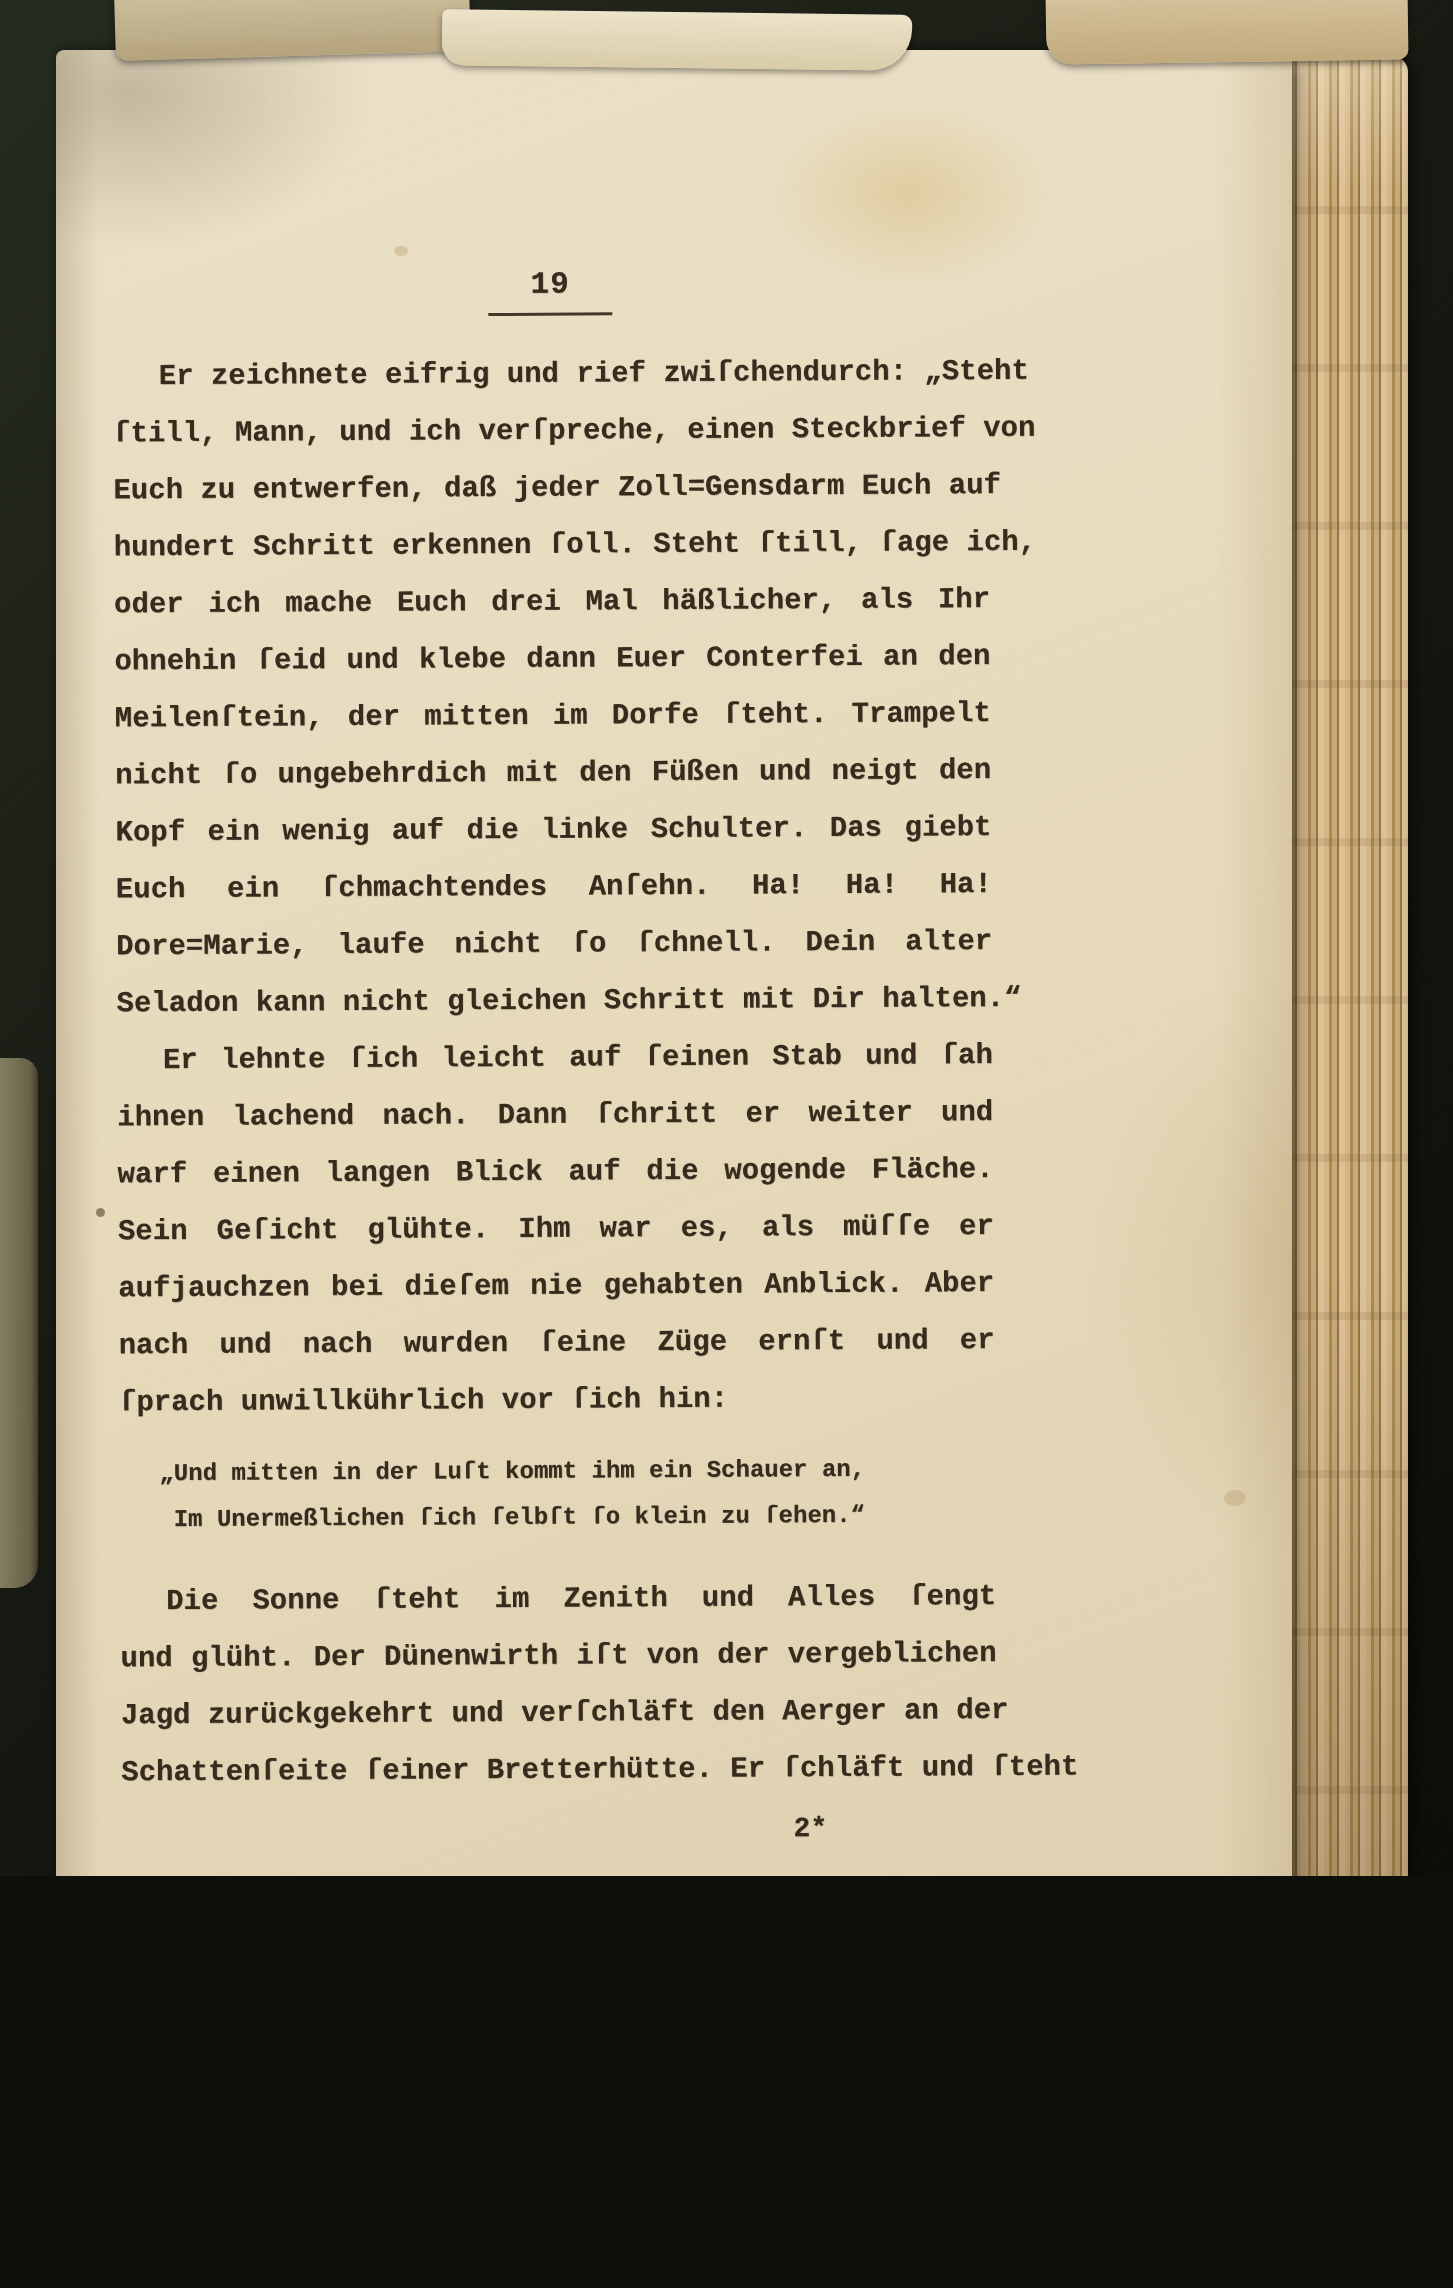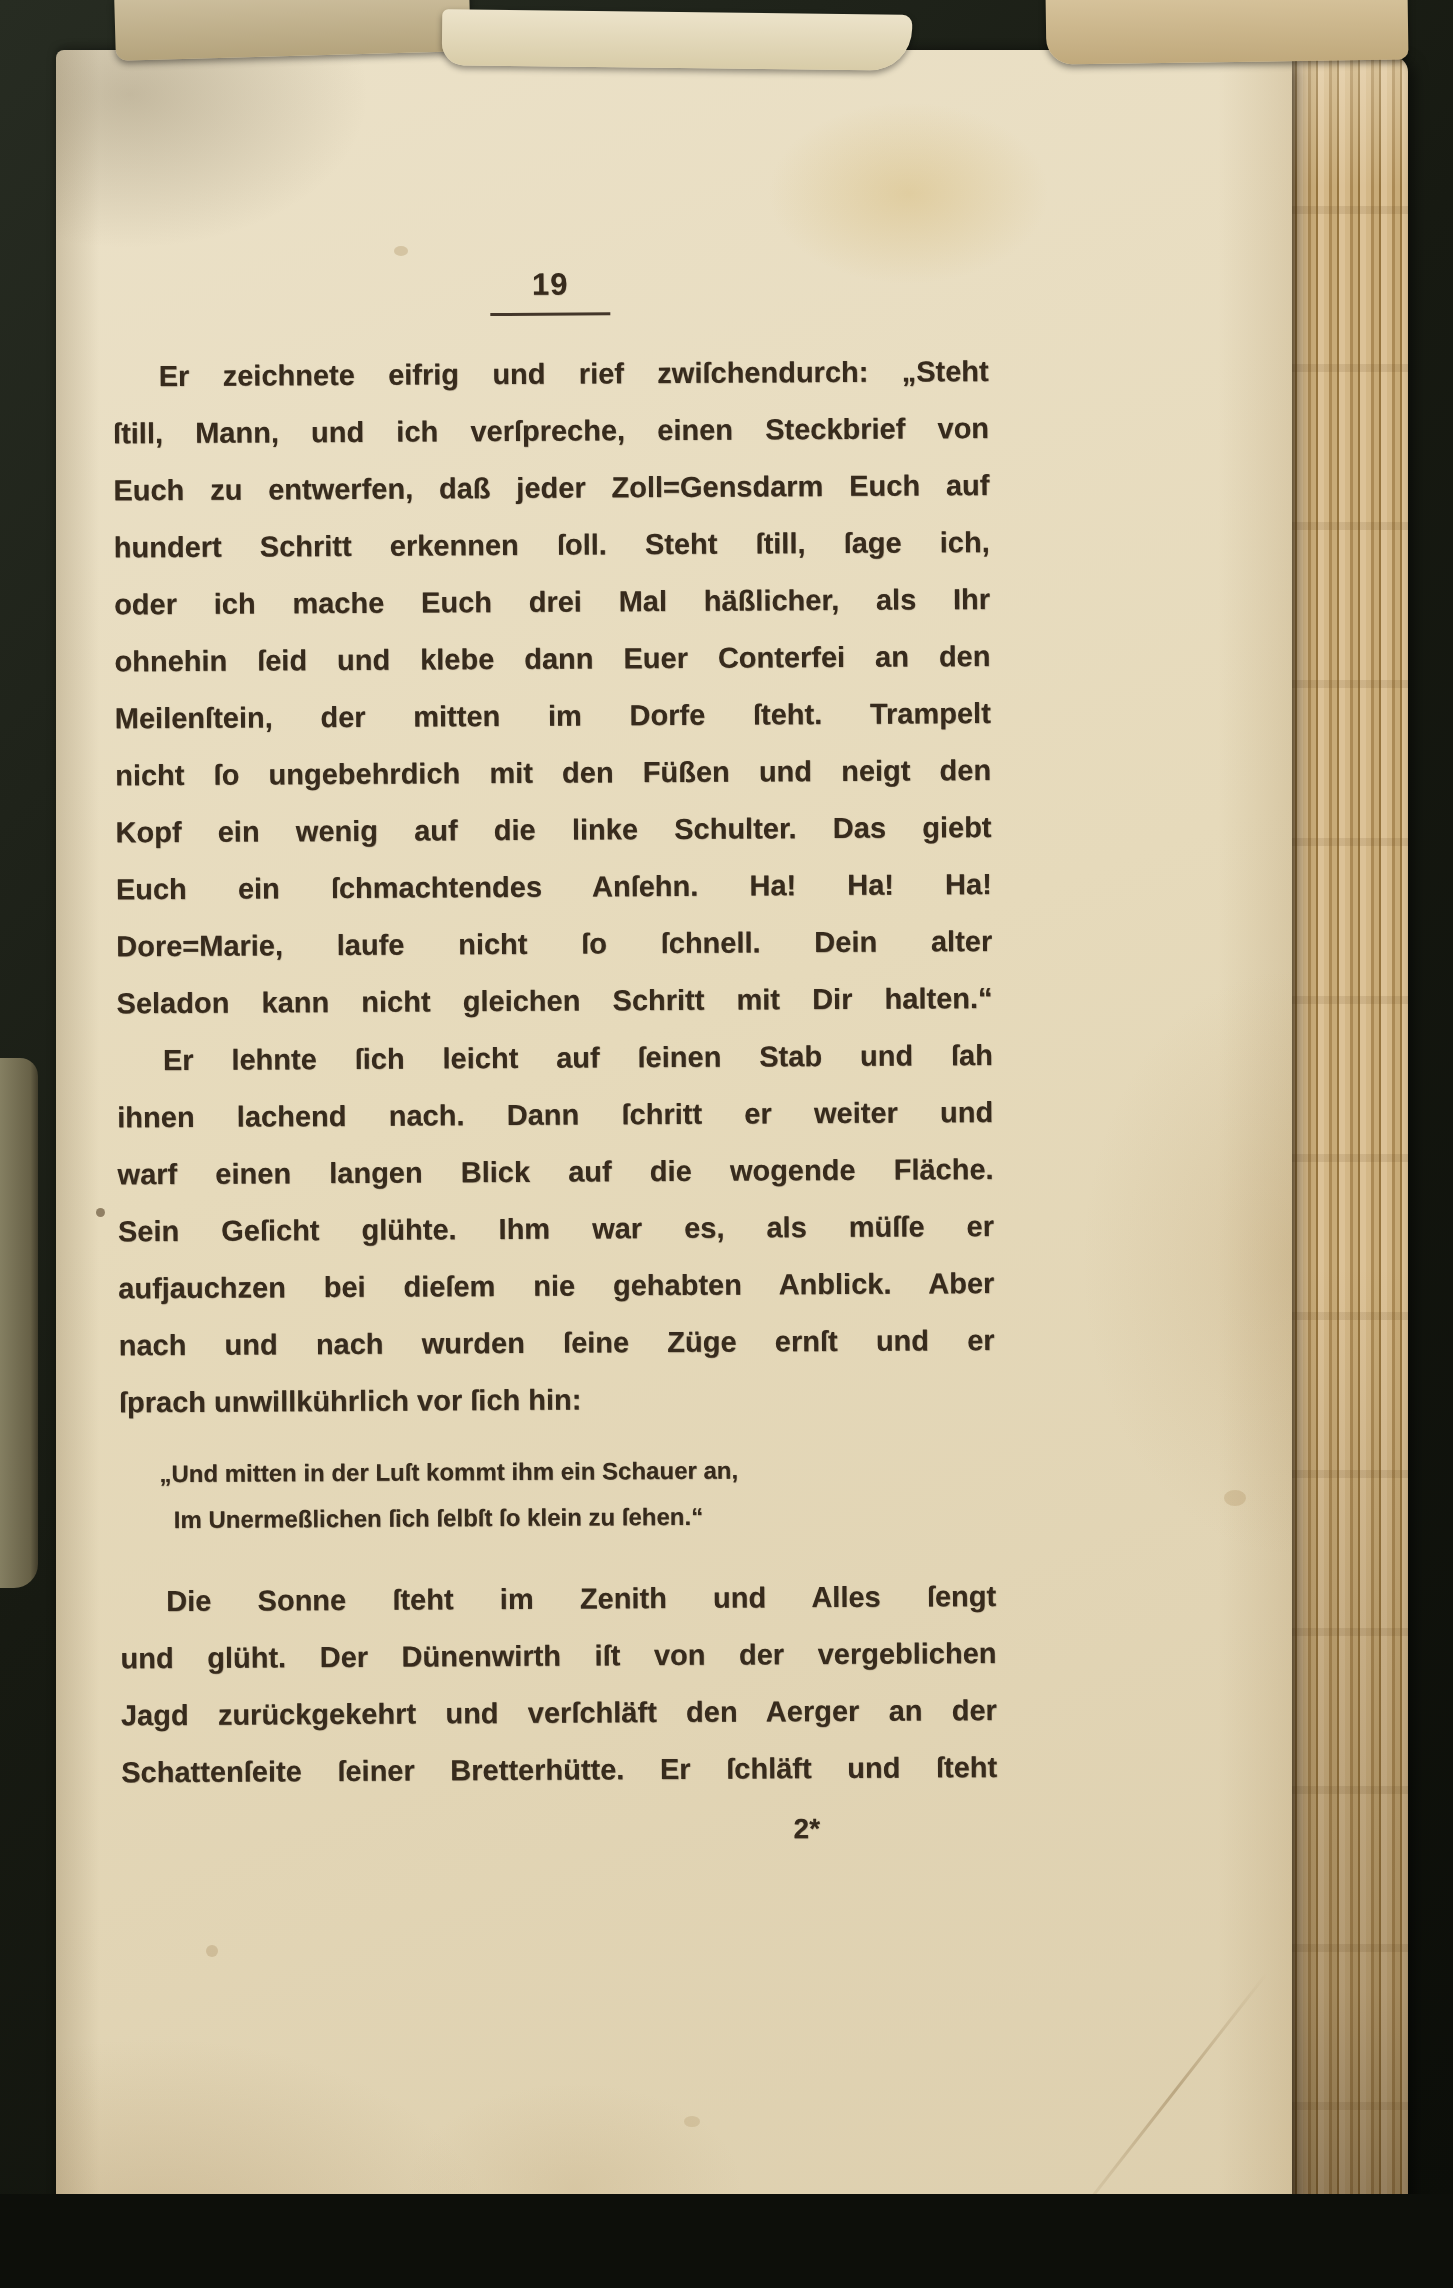--- a/index.html
+++ b/index.html
@@ -3,24 +3,24 @@
 <meta charset="utf-8">
 <style>
   html, body {
     margin: 0;
     padding: 0;
     background: #0d0f0a;
   }
   .scene {
     position: relative;
     width: 1453px;
-    height: 2194px;
+    height: 1876px;
     overflow: hidden;
     background: linear-gradient(135deg, #272c22 0%, #171a12 45%, #0c0e09 100%);
-    font-family: Liberation Sans, sans-serif;
+    font-family: Liberation Mono, monospace;
   }
 
   
   .frag { position: absolute; z-index: 3; }
   .frag-a {
     left: 115px; top: -8px; width: 355px; height: 64px;
     background: linear-gradient(180deg, #cdbf9e, #b4a37c);
     transform: rotate(-1.6deg);
     border-radius: 4px 6px 26px 12px;
     box-shadow: 0 3px 7px rgba(0,0,0,.45);

